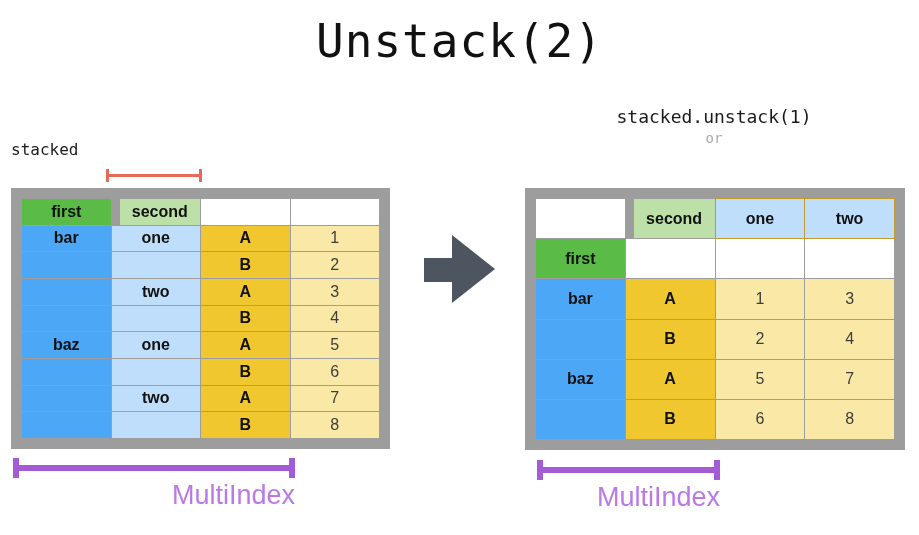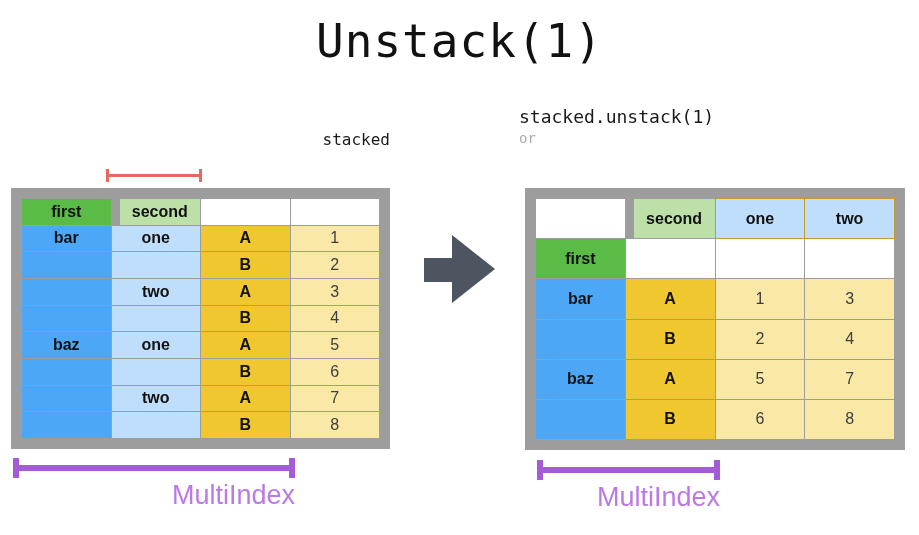--- a/index.html
+++ b/index.html
@@ -6,24 +6,24 @@
   .canvas {
     position:relative; width:919px; height:535px; background:#fff; overflow:hidden;
     font-family:"Liberation Sans", sans-serif;
   }
   .title {
     position:absolute; left:0; top:14px; width:919px; margin:0;
     text-align:center; font:400 46px "DejaVu Sans Mono", monospace;
     letter-spacing:1px; color:#111;
   }
   .stacked-label {
-    position:absolute; left:11px; top:130px; width:379px; text-align:right;
+    position:absolute; left:11px; top:140px; width:379px; text-align:left;
     font:400 16px "DejaVu Sans Mono", monospace; color:#1a1a1a;
   }
-  .code-block { position:absolute; left:519px; top:106px; width:390px; }
+  .code-block { position:absolute; left:519px; top:106px; width:390px; text-align:center; }
   .code-line { font:400 18px "DejaVu Sans Mono", monospace; color:#1a1a1a; line-height:22px; }
   .code-or { font:400 14px "DejaVu Sans Mono", monospace; color:var(--or-gray,#aaaaaa); line-height:20px; }
   .hl { background:var(--code-highlight,#b3dfa6); padding:1px 1px; }
 
   
   .table {
     position:absolute; display:grid; gap:1px; padding:11px;
     background:var(--border,#9d9d9d); box-sizing:border-box;
   }
   .left-table  { left:11px;  top:188px; width:379px; height:261px;
@@ -71,21 +71,21 @@
     position:absolute; left:28px; top:0; width:0; height:0;
     border-top:34px solid transparent; border-bottom:34px solid transparent;
     border-left:43px solid var(--arrow-gray,#4c5560);
   }
 </style>
 </head>
 <body>
 
 <div class="canvas">
 
-  <h1 class="title">Unstack(1)</h1>
+  <h1 class="title">Unstack(2)</h1>
 
   <div class="stacked-label">stacked</div>
   <div class="bracket red-bracket">
     <span class="tick"></span>
     <span class="bar"></span>
     <span class="tick"></span>
   </div>
 
   <div class="table left-table">
     <div class="cell c-green">first</div>

